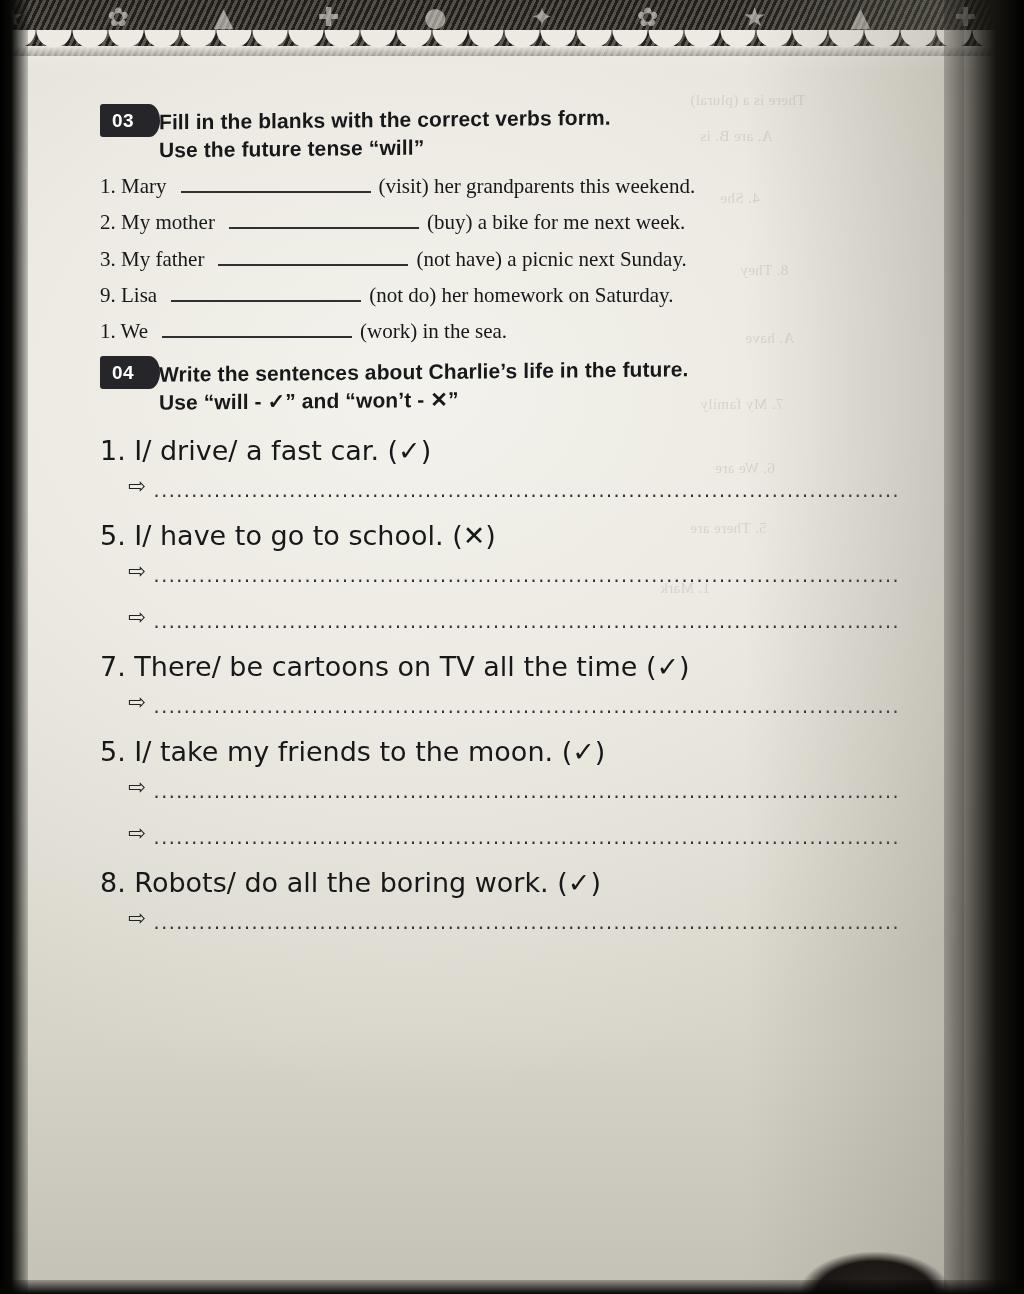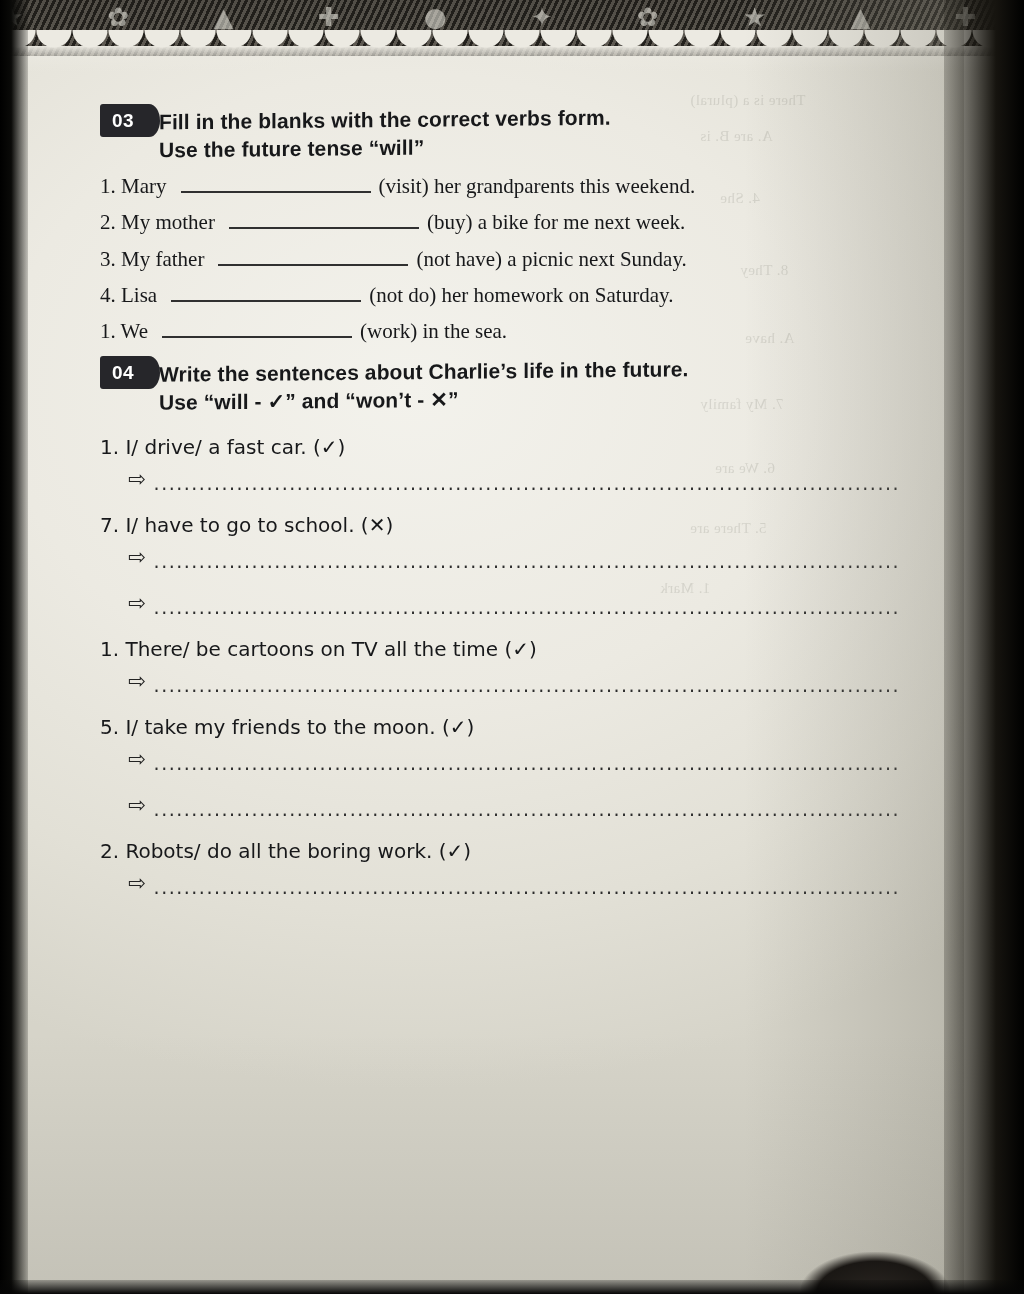--- a/index.html
+++ b/index.html
@@ -141,21 +141,21 @@
     height: 15px;
     margin: 0 8px;
   }
   .tail { }
 
   
   .ex4 { }
   .q-block { margin-top: 22px; }
   .q-text {
     font-family: "DejaVu Sans", sans-serif;
-    font-size: 20px;
+    font-size: 27px;
     margin-bottom: 8px;
   }
   .answer-line {
     display: flex;
     align-items: center;
     margin-left: 28px;
   }
   .arrow {
     font-size: 21px;
     margin-right: 8px;
@@ -234,21 +234,21 @@
           <span class="lead">2. My mother</span>
           <span class="blank" style="width:190px"></span>
           <span class="tail">(buy) a bike for me next week.</span>
         </div>
         <div class="item">
           <span class="lead">3. My father</span>
           <span class="blank" style="width:190px"></span>
           <span class="tail">(not have) a picnic next Sunday.</span>
         </div>
         <div class="item">
-          <span class="lead">4. Lisa</span>
+          <span class="lead">9. Lisa</span>
           <span class="blank" style="width:190px"></span>
           <span class="tail">(not do) her homework on Saturday.</span>
         </div>
         <div class="item">
           <span class="lead">1. We</span>
           <span class="blank" style="width:190px"></span>
           <span class="tail">(work) in the sea.</span>
         </div>
       </div>
     </section>
@@ -266,36 +266,36 @@
 
         <div class="q-block">
           <div class="q-text">1. I/ drive/ a fast car. (✓)</div>
           <div class="answer-line">
             <span class="arrow">⇨</span>
             <span class="dots">.................................................................................................................</span>
           </div>
         </div>
 
         <div class="q-block">
-          <div class="q-text">7. I/ have to go to school. (✕)</div>
-          <div class="answer-line">
-            <span class="arrow">⇨</span>
-            <span class="dots">.................................................................................................................</span>
-          </div>
-        </div>
-
-        <div class="q-block">
-          <div class="answer-line">
-            <span class="arrow">⇨</span>
-            <span class="dots">.................................................................................................................</span>
-          </div>
-        </div>
-
-        <div class="q-block">
-          <div class="q-text">1. There/ be cartoons on TV all the time (✓)</div>
+          <div class="q-text">5. I/ have to go to school. (✕)</div>
+          <div class="answer-line">
+            <span class="arrow">⇨</span>
+            <span class="dots">.................................................................................................................</span>
+          </div>
+        </div>
+
+        <div class="q-block">
+          <div class="answer-line">
+            <span class="arrow">⇨</span>
+            <span class="dots">.................................................................................................................</span>
+          </div>
+        </div>
+
+        <div class="q-block">
+          <div class="q-text">7. There/ be cartoons on TV all the time (✓)</div>
           <div class="answer-line">
             <span class="arrow">⇨</span>
             <span class="dots">.................................................................................................................</span>
           </div>
         </div>
 
         <div class="q-block">
           <div class="q-text">5. I/ take my friends to the moon. (✓)</div>
           <div class="answer-line">
             <span class="arrow">⇨</span>
@@ -304,21 +304,21 @@
         </div>
 
         <div class="q-block">
           <div class="answer-line">
             <span class="arrow">⇨</span>
             <span class="dots">.................................................................................................................</span>
           </div>
         </div>
 
         <div class="q-block">
-          <div class="q-text">2. Robots/ do all the boring work. (✓)</div>
+          <div class="q-text">8. Robots/ do all the boring work. (✓)</div>
           <div class="answer-line">
             <span class="arrow">⇨</span>
             <span class="dots">.................................................................................................................</span>
           </div>
         </div>
 
       </div>
     </section>
 
   </div>

